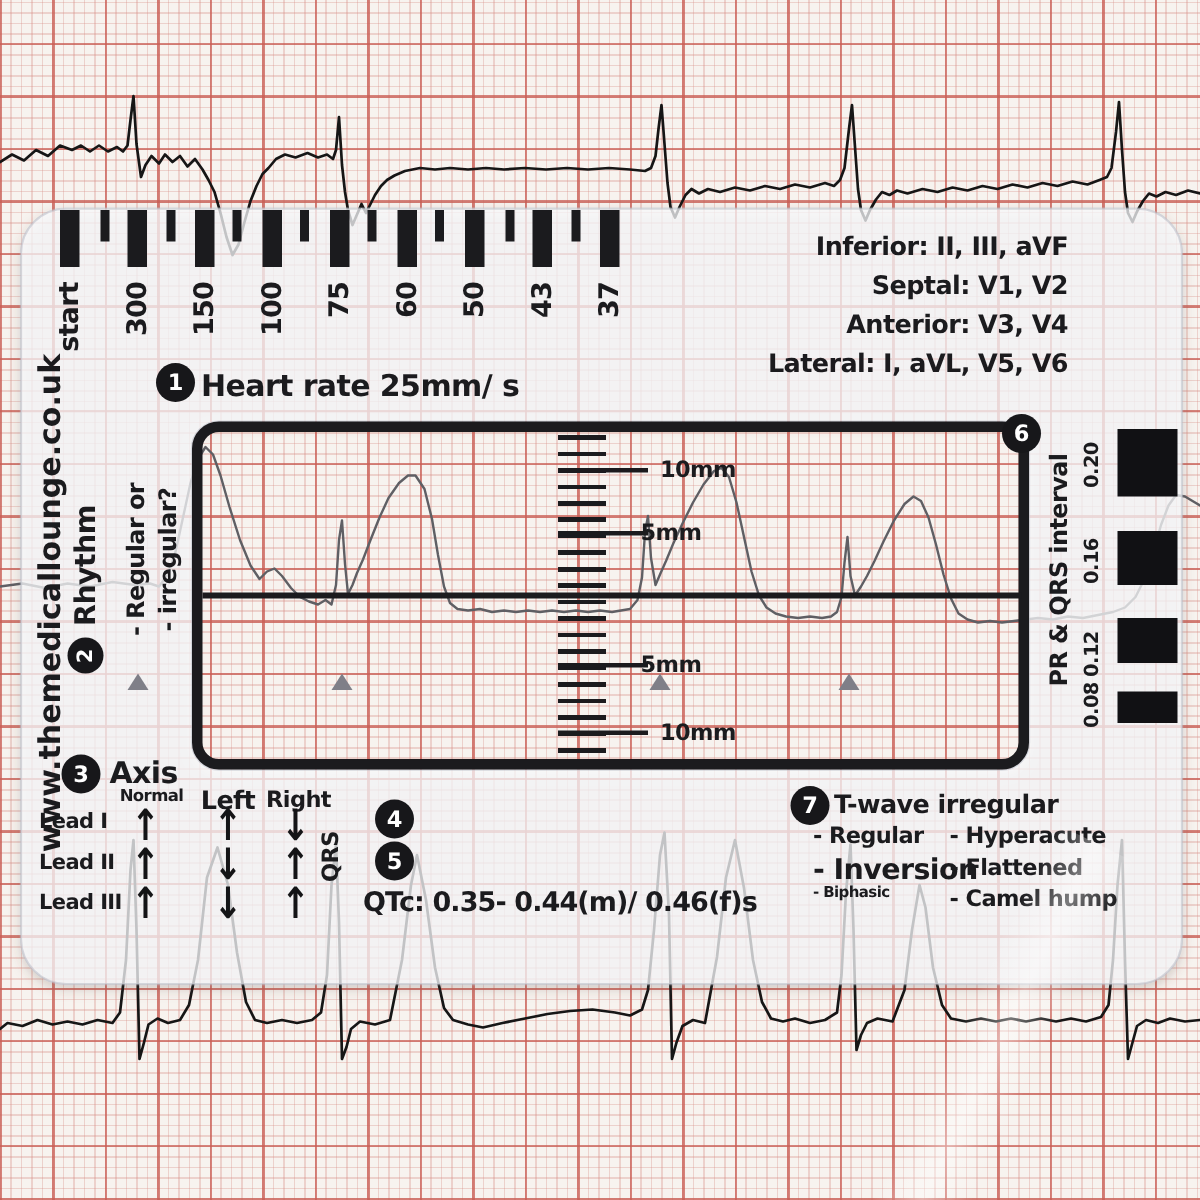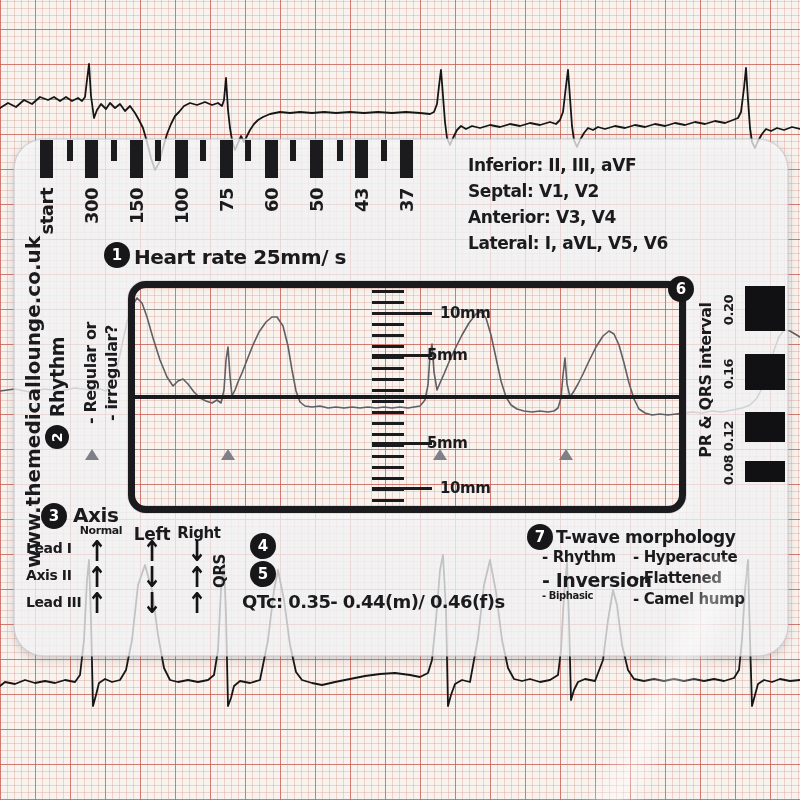--- a/index.html
+++ b/index.html
@@ -122,21 +122,21 @@
       <div class="rlabel" style="left:197px">75</div>
       <div class="rlabel" style="left:242px">60</div>
       <div class="rlabel" style="left:287px">50</div>
       <div class="rlabel" style="left:332px">43</div>
       <div class="rlabel" style="left:377px">37</div>
     </div>
 
     <span class="badge" style="left:104px;top:242px">1</span>
     <div class="pt" style="left:134px;top:245px;font-size:20px">Heart rate 25mm/ s</div>
 
-    <div class="pt" style="left:468px;top:152px;width:244px;text-align:left;line-height:26px;font-size:17px">
+    <div class="pt" style="left:468px;top:152px;width:244px;text-align:right;line-height:26px;font-size:17px">
       <div>Inferior: II, III, aVF</div>
       <div>Septal: V1, V2</div>
       <div>Anterior: V3, V4</div>
       <div>Lateral: I, aVL, V5, V6</div>
     </div>
 
     <div class="pt rot" style="left:-138px;top:391px;width:340px;height:22px;text-align:center;font-size:20px;letter-spacing:0">www.themedicallounge.co.uk</div>
 
     <div class="rot" style="position:absolute;left:-8px;top:379px;width:130px;height:28px;display:flex;align-items:center;justify-content:center">
       <span class="badge sm" style="position:static;margin-right:8px">2</span>
@@ -173,40 +173,40 @@
     <div class="blk" style="top:354px;height:36px"></div>
     <div class="blk" style="top:412px;height:30px"></div>
     <div class="blk" style="top:461px;height:21px"></div>
 
     <span class="badge" style="left:41px;top:503px">3</span>
     <div class="pt" style="left:73px;top:503px;font-size:20px">Axis</div>
     <div class="pt ctr" style="left:101px;top:524px;font-size:11px">Normal</div>
     <div class="pt ctr" style="left:152px;top:524px;font-size:17px">Left</div>
     <div class="pt ctr" style="left:199px;top:524px;font-size:15px">Right</div>
     <div class="pt" style="left:26px;top:540px;font-size:14px">Lead I</div>
-    <div class="pt" style="left:26px;top:567px;font-size:14px">Axis II</div>
+    <div class="pt" style="left:26px;top:567px;font-size:14px">Lead II</div>
     <div class="pt" style="left:26px;top:594px;font-size:14px">Lead III</div>
     <span class="arrow" style="left:97px;top:551px">↑</span>
     <span class="arrow" style="left:152px;top:551px">↑</span>
     <span class="arrow" style="left:197px;top:551px">↓</span>
     <span class="arrow" style="left:97px;top:577px">↑</span>
     <span class="arrow" style="left:152px;top:577px">↓</span>
     <span class="arrow" style="left:197px;top:577px">↑</span>
     <span class="arrow" style="left:97px;top:603px">↑</span>
     <span class="arrow" style="left:152px;top:603px">↓</span>
     <span class="arrow" style="left:197px;top:603px">↑</span>
     <div class="pt rot" style="left:196px;top:562px;width:48px;height:18px;text-align:center;font-size:15px">QRS</div>
 
     <span class="badge" style="left:250px;top:533px">4</span>
     <span class="badge" style="left:250px;top:561px">5</span>
     <div class="pt" style="left:242px;top:591px;font-size:18px;letter-spacing:-0.6px">QTc: 0.35- 0.44(m)/ 0.46(f)s</div>
 
     <span class="badge" style="left:527px;top:524px">7</span>
-    <div class="pt" style="left:556px;top:527px;font-size:17px">T-wave morphology</div>
-    <div class="pt" style="left:542px;top:548px;font-size:15px">- Rhythm</div>
+    <div class="pt" style="left:556px;top:527px;font-size:17px">T-wave irregular</div>
+    <div class="pt" style="left:542px;top:548px;font-size:15px">- Regular</div>
     <div class="pt" style="left:542px;top:569px;font-size:19px">- Inversion</div>
     <div class="pt" style="left:542px;top:590px;font-size:10px">- Biphasic</div>
     <div class="pt" style="left:633px;top:548px;font-size:15px">- Hyperacute</div>
     <div class="pt" style="left:633px;top:569px;font-size:15px">- Flattened</div>
     <div class="pt" style="left:633px;top:590px;font-size:15px">- Camel hump</div>
   </div>
 
   <div class="streak"></div>
 </div>
 

